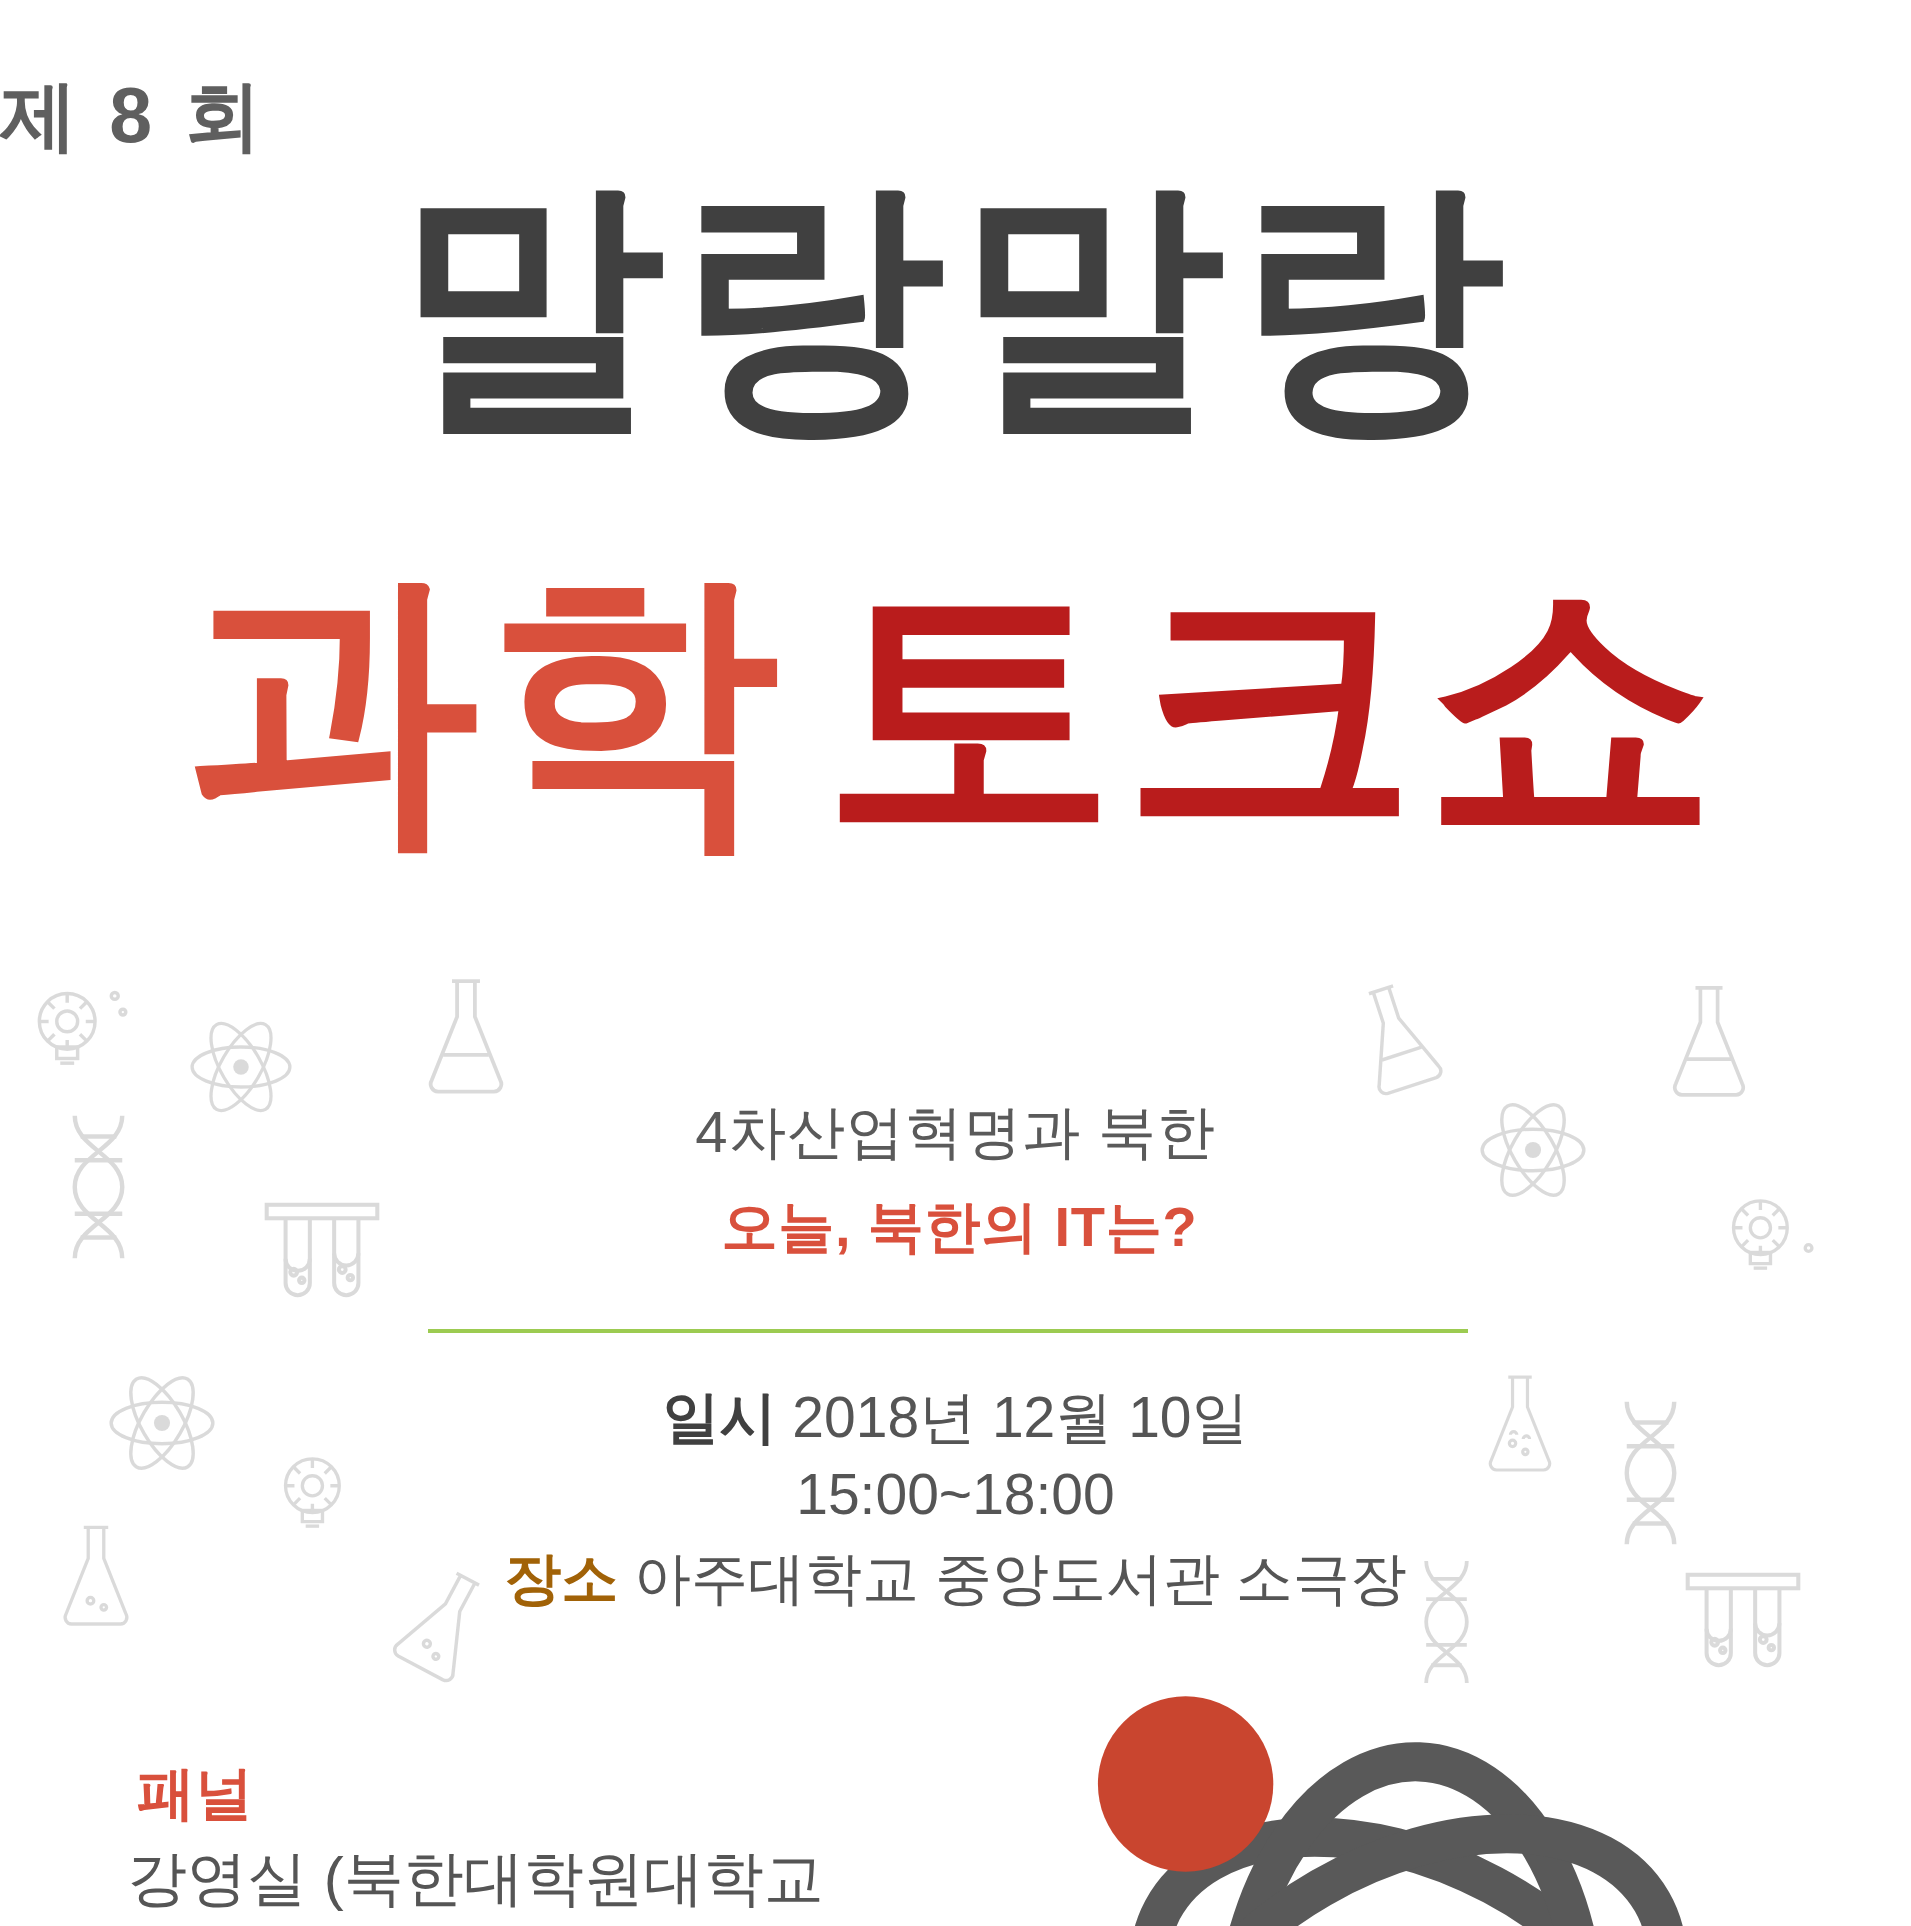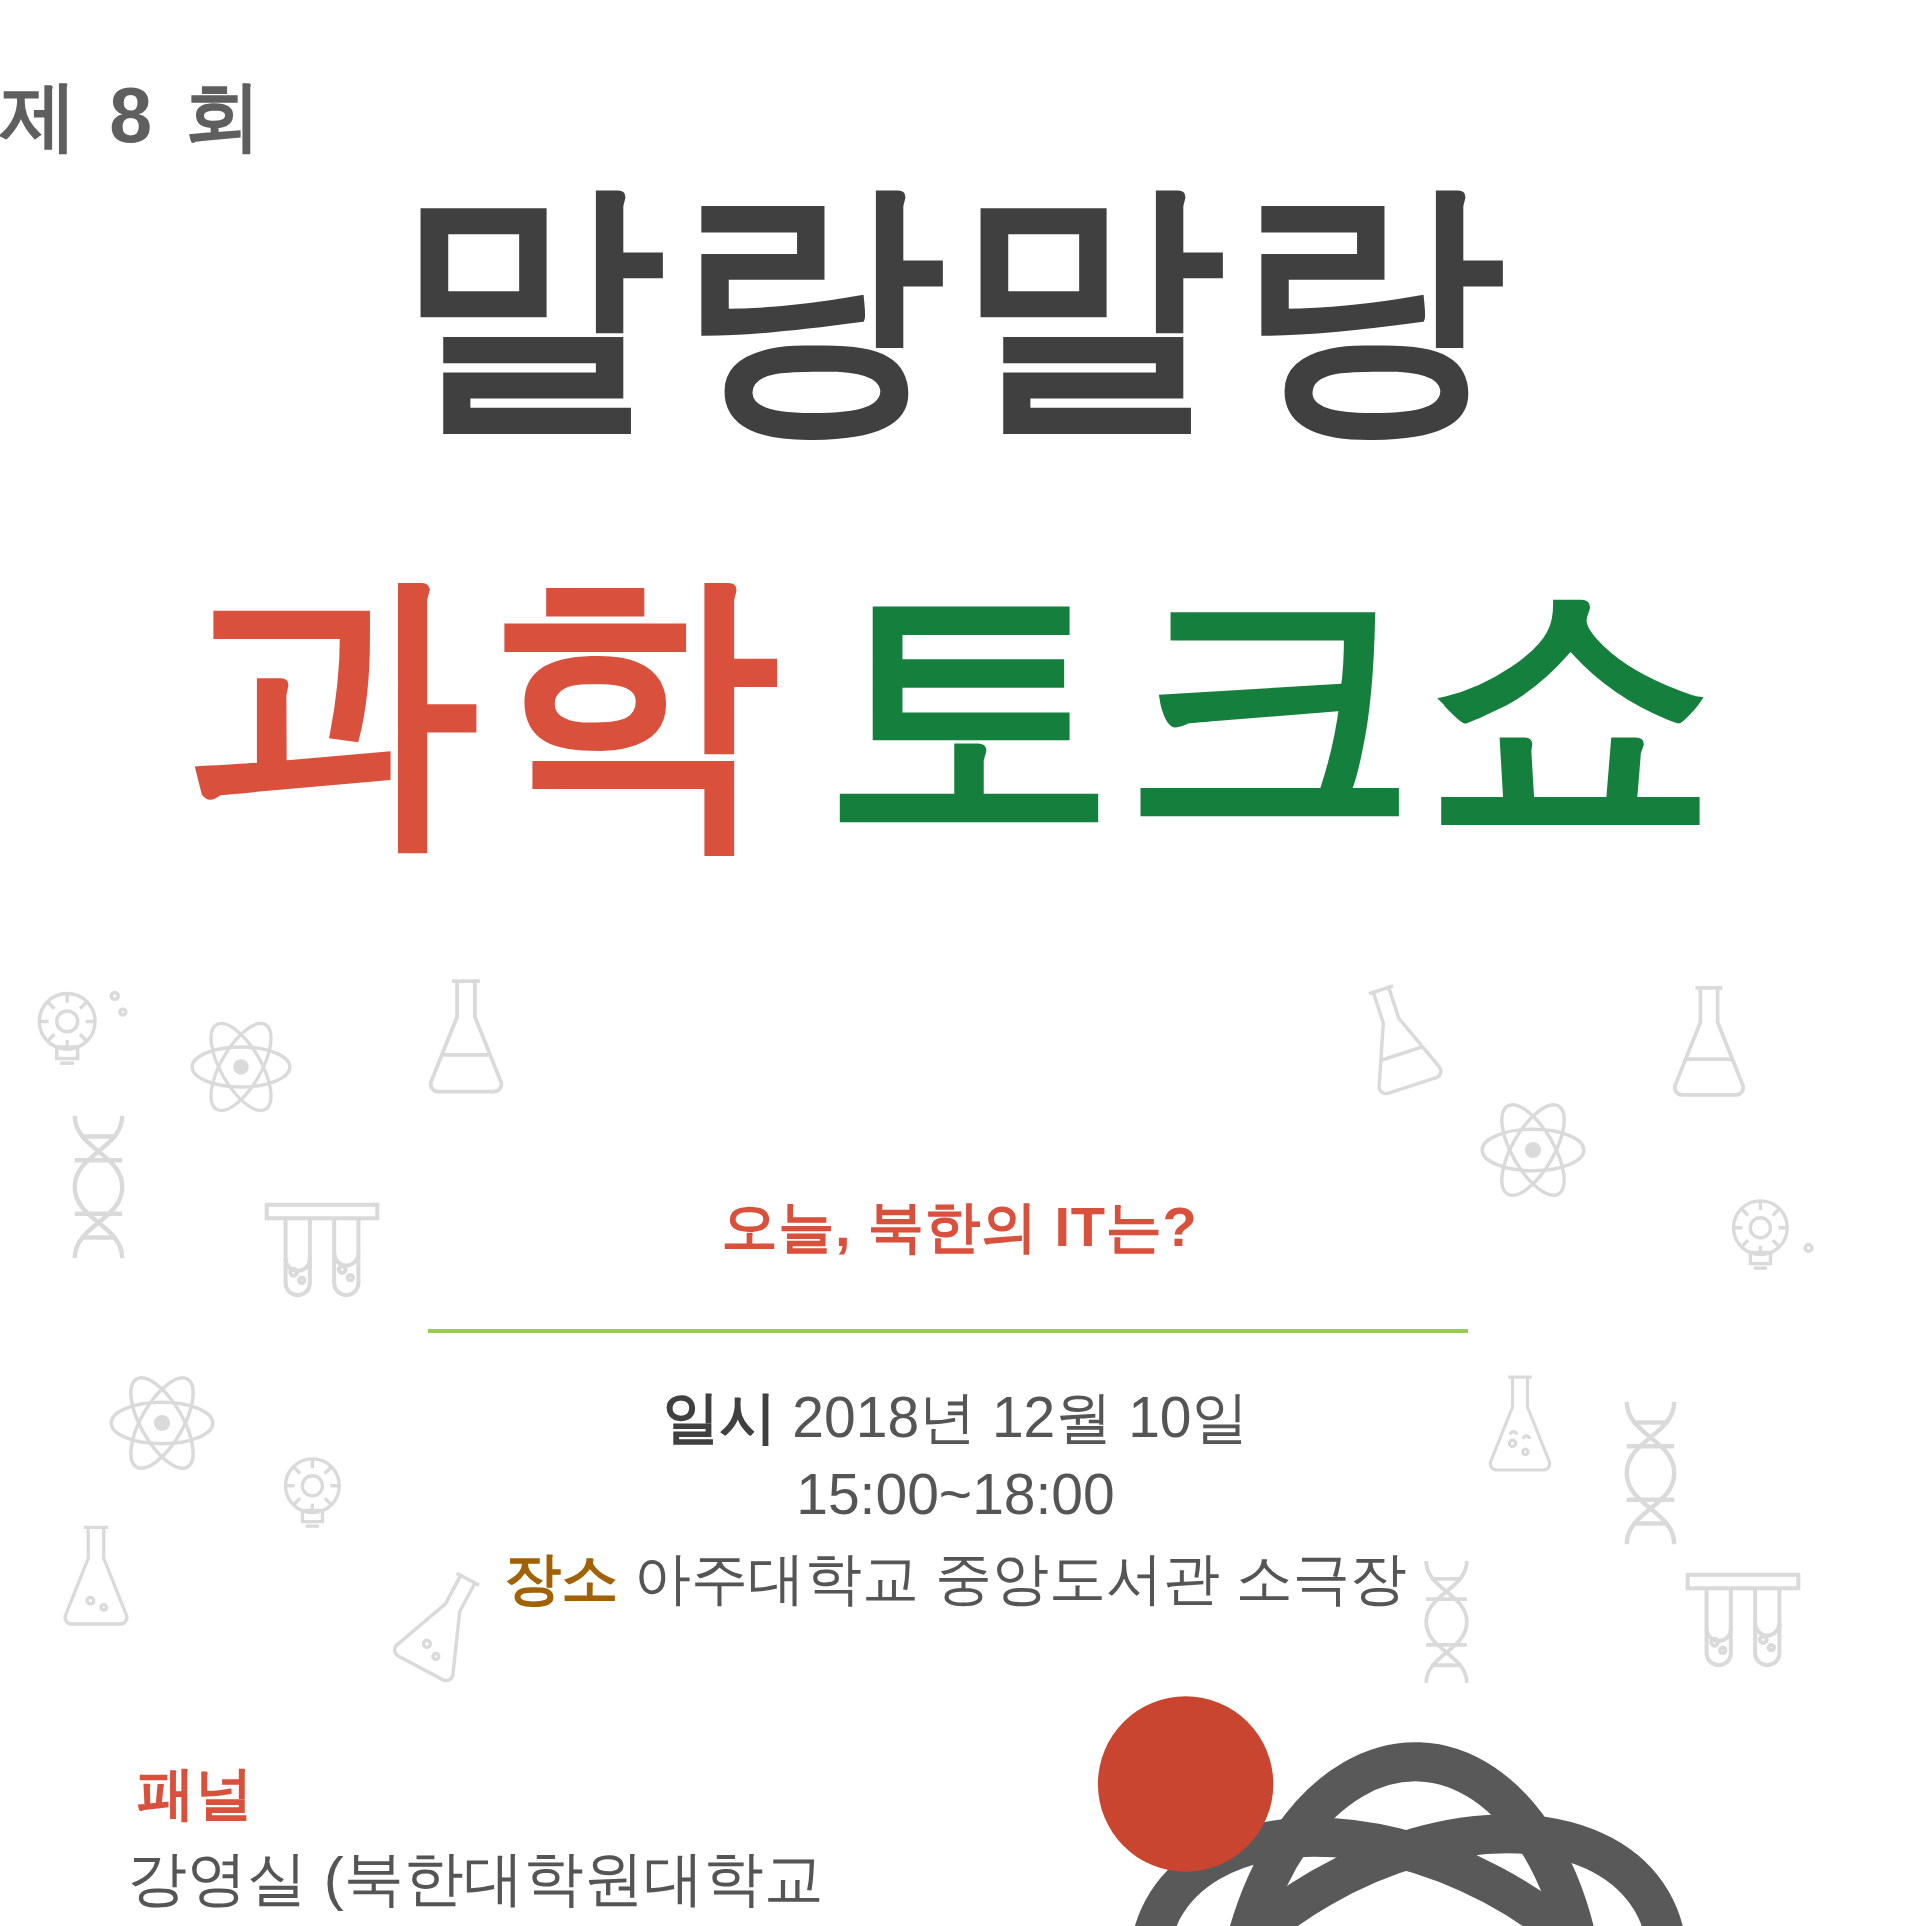--- a/index.html
+++ b/index.html
@@ -57,21 +57,21 @@
     left: 0;
     width: 100%;
     text-align: center;
     font-size: 293px;
     line-height: 1.0;
     font-weight: bold;
     letter-spacing: 7.7px;
     white-space: nowrap;
   }
   .title-sub .red { color: #d9503c; }
-  .title-sub .green { color: #15803d; margin-left: 35px; }
+  .title-sub .green { color: #b91c1c; margin-left: 35px; }
 
   
   .topic-line {
     position: absolute;
     top: 1094px;
     left: 0;
     width: 100%;
     text-align: center;
     font-size: 58px;
     color: #5a5a5a;
@@ -297,20 +297,21 @@
         <circle cx="76" cy="62" r="2"></circle>
     </svg>
   </div>
 
   <div class="edition">제 8 회</div>
   <div class="title-main">말랑말랑</div>
   <div class="title-sub">
     <span class="red">과학</span><span class="green">토크쇼</span>
   </div>
 
+  <div class="topic-line">4차산업혁명과 북한</div>
   <div class="topic-title">오늘, 북한의 IT는?</div>
   <div class="divider"></div>
 
   <div class="datetime">
     <div>
       <span class="label">일시</span>
       <span>2018년 12월 10일</span>
     </div>
     <div>15:00~18:00</div>
   </div>

